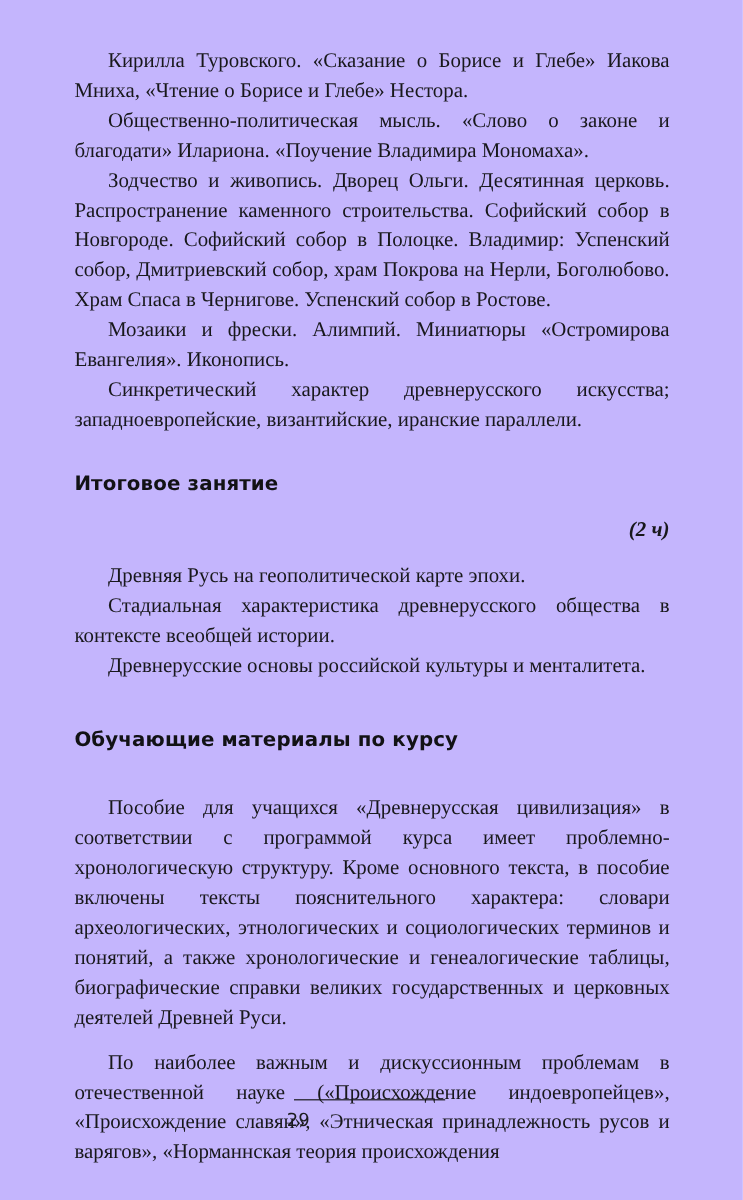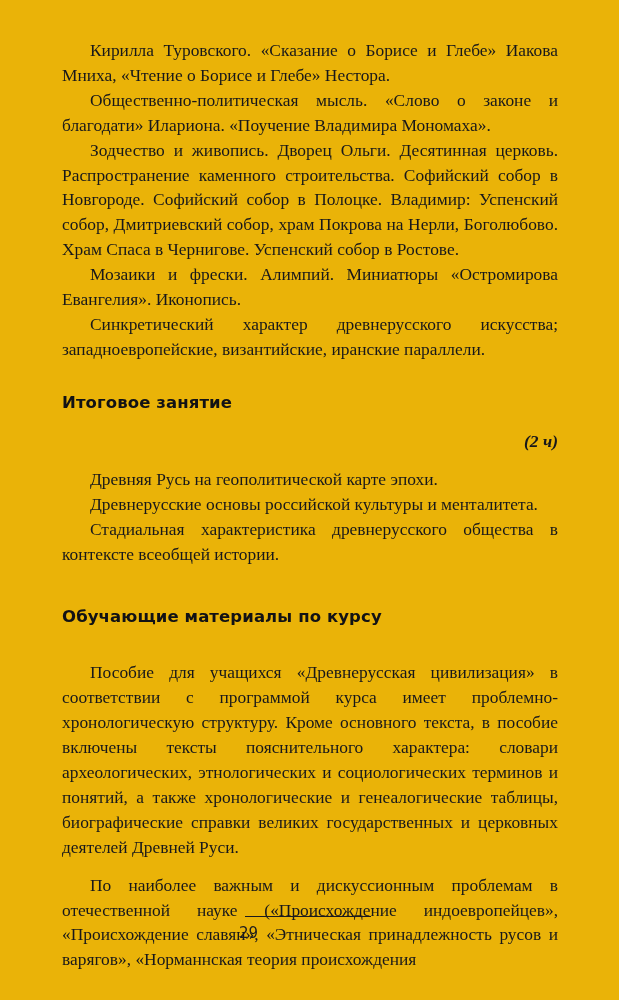--- a/index.html
+++ b/index.html
@@ -15,21 +15,21 @@
     color: #17171a;
     overflow: hidden;
   }
 
   .page {
     position: absolute;
     left: 0;
     top: 0;
     width: 619px;
     height: 1000px;
-    background: #eab308;
+    background: #c4b5fd;
   }
 
   .content {
     position: absolute;
     left: 62px;
     top: 38px;
     width: 496px;
   }
 
   p.body-par {
@@ -127,23 +127,23 @@
     <h2 class="section-head">Итоговое занятие</h2>
 
     <div class="sp-head-duration"></div>
 
     <div class="duration">(2 ч)</div>
 
     <div class="sp-after-duration"></div>
 
     <p class="body-par">Древняя Русь на геополитической карте эпохи.</p>
 
+    <p class="body-par">Стадиальная характеристика древнерусского общества в контексте всеобщей истории.</p>
+
     <p class="body-par">Древнерусские основы российской культуры и менталитета.</p>
-
-    <p class="body-par">Стадиальная характеристика древнерусского общества в контексте всеобщей истории.</p>
 
     <div class="sp-before-head2"></div>
 
     <h2 class="section-head">Обучающие материалы по курсу</h2>
 
     <div class="sp-head2-sub"></div>
 
 
     <div class="sp-sub-body"></div>
 

